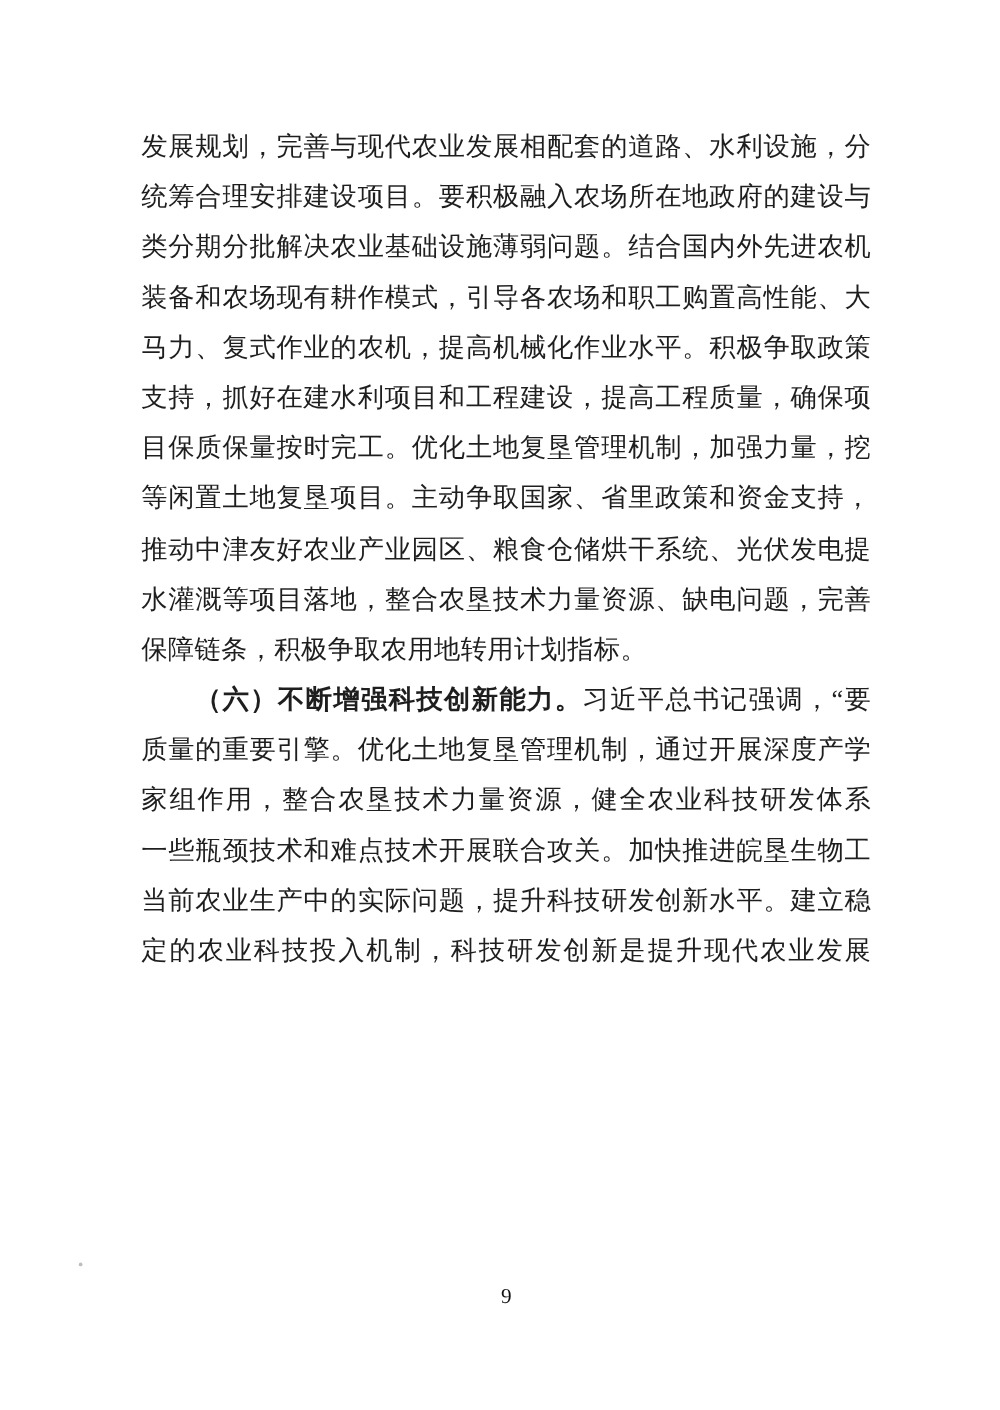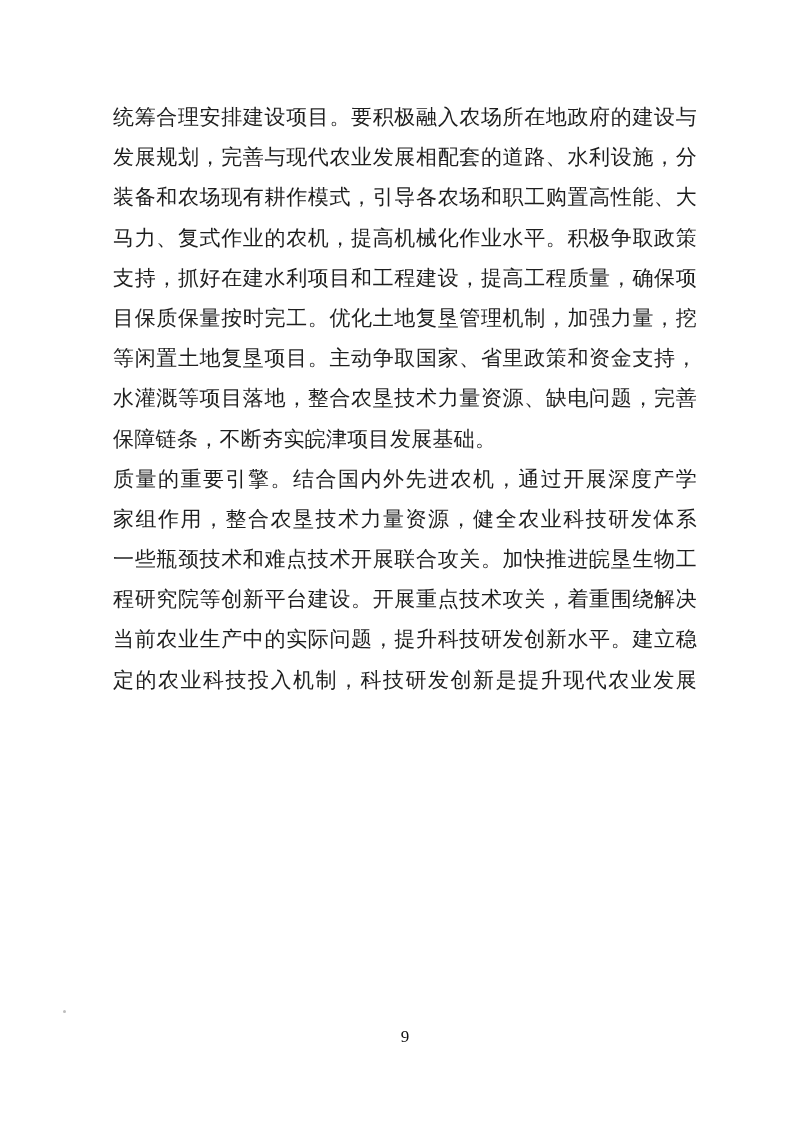--- a/index.html
+++ b/index.html
@@ -59,31 +59,33 @@
     height: 3px;
     border-radius: 50%;
     background: #bdbdbd;
   }
 </style>
 </head>
 <body>
 
 <div class="page">
   <div class="text-block">
+      <div class="line">发展规划，完善与现代农业发展相配套的道路、水利设施，分</div>
       <div class="line">统筹合理安排建设项目。要积极融入农场所在地政府的建设与</div>
-      <div class="line">发展规划，完善与现代农业发展相配套的道路、水利设施，分</div>
+      <div class="line">类分期分批解决农业基础设施薄弱问题。结合国内外先进农机</div>
       <div class="line">装备和农场现有耕作模式，引导各农场和职工购置高性能、大</div>
       <div class="line">马力、复式作业的农机，提高机械化作业水平。积极争取政策</div>
       <div class="line">支持，抓好在建水利项目和工程建设，提高工程质量，确保项</div>
       <div class="line">目保质保量按时完工。优化土地复垦管理机制，加强力量，挖</div>
       <div class="line">等闲置土地复垦项目。主动争取国家、省里政策和资金支持，</div>
+      <div class="line">推动中津友好农业产业园区、粮食仓储烘干系统、光伏发电提</div>
       <div class="line">水灌溉等项目落地，整合农垦技术力量资源、缺电问题，完善</div>
-      <div class="line para-end">保障链条，不断夯实皖津项目发展基础。</div>
-      <div class="line">质量的重要引擎。结合国内外先进农机，通过开展深度产学</div>
+      <div class="line para-end">保障链条，积极争取农用地转用计划指标。</div>
+      <div class="line indent"><b>（六）不断增强科技创新能力。</b>习近平总书记强调，“要</div>
+      <div class="line">质量的重要引擎。优化土地复垦管理机制，通过开展深度产学</div>
       <div class="line">家组作用，整合农垦技术力量资源，健全农业科技研发体系</div>
       <div class="line">一些瓶颈技术和难点技术开展联合攻关。加快推进皖垦生物工</div>
-      <div class="line">程研究院等创新平台建设。开展重点技术攻关，着重围绕解决</div>
       <div class="line">当前农业生产中的实际问题，提升科技研发创新水平。建立稳</div>
       <div class="line">定的农业科技投入机制，科技研发创新是提升现代农业发展</div>
     </div>
   <div class="speck"></div>
   <div class="page-number">9</div>
 </div>
 
 </body></html>

